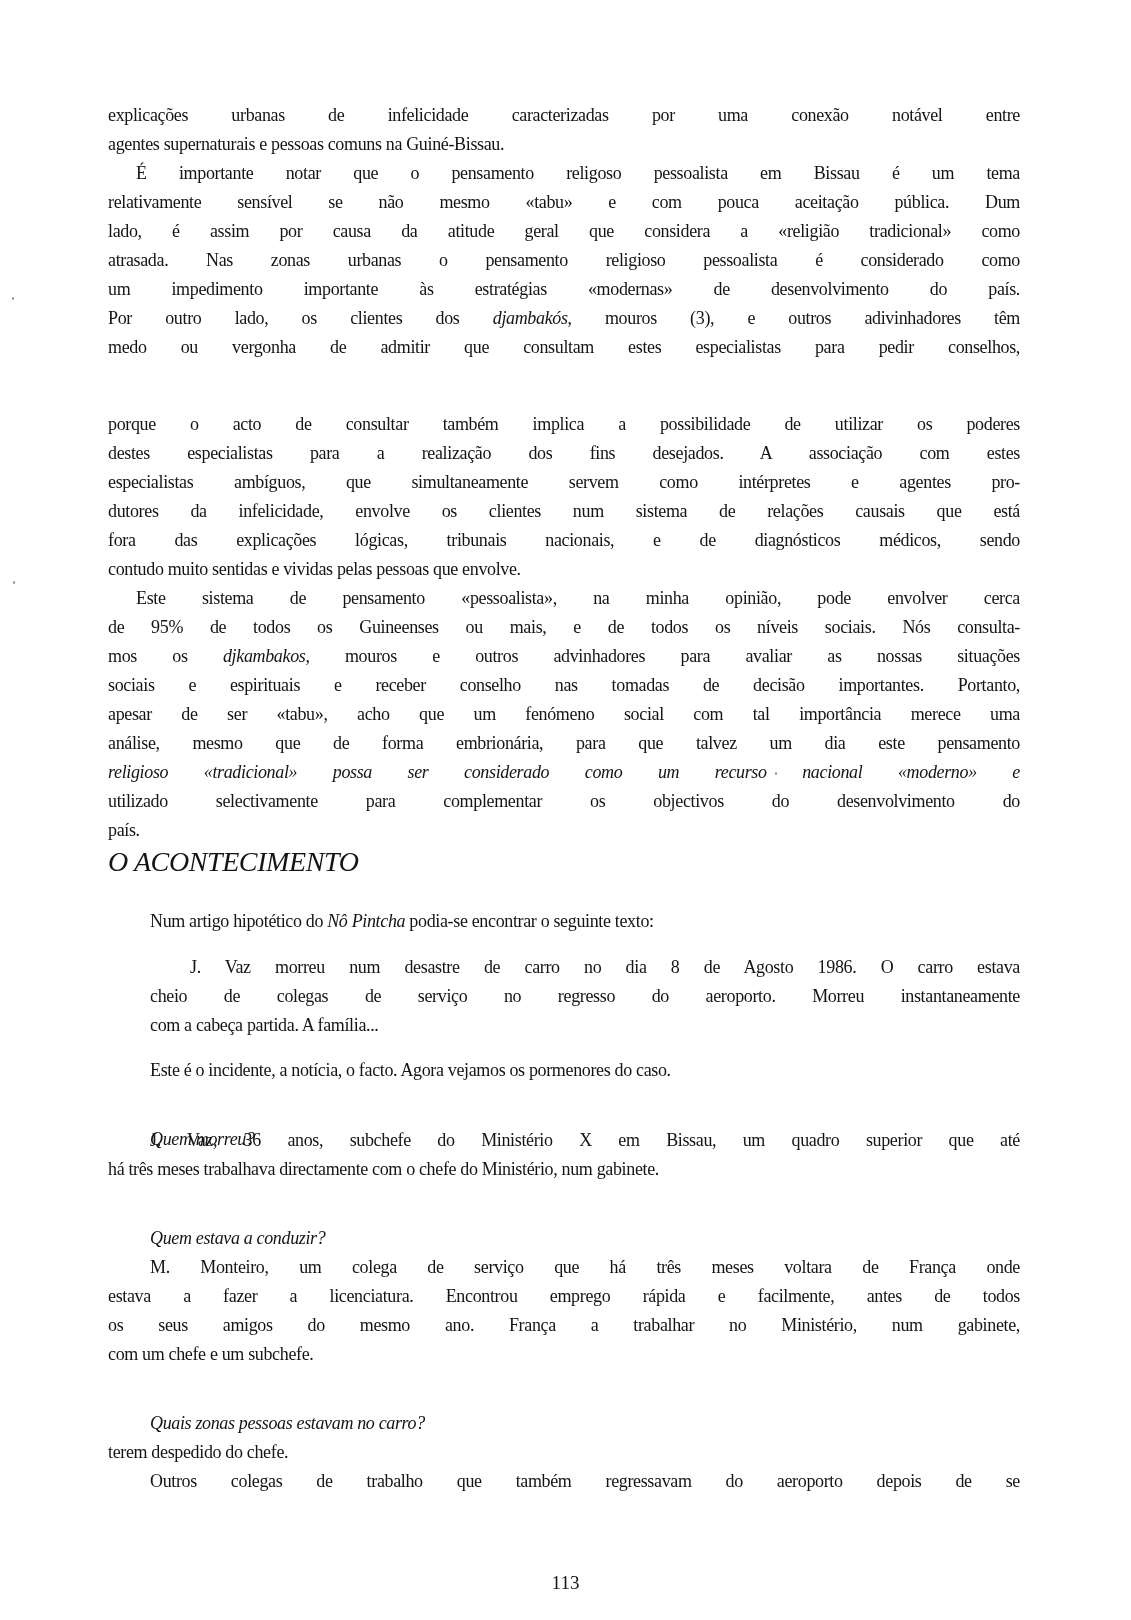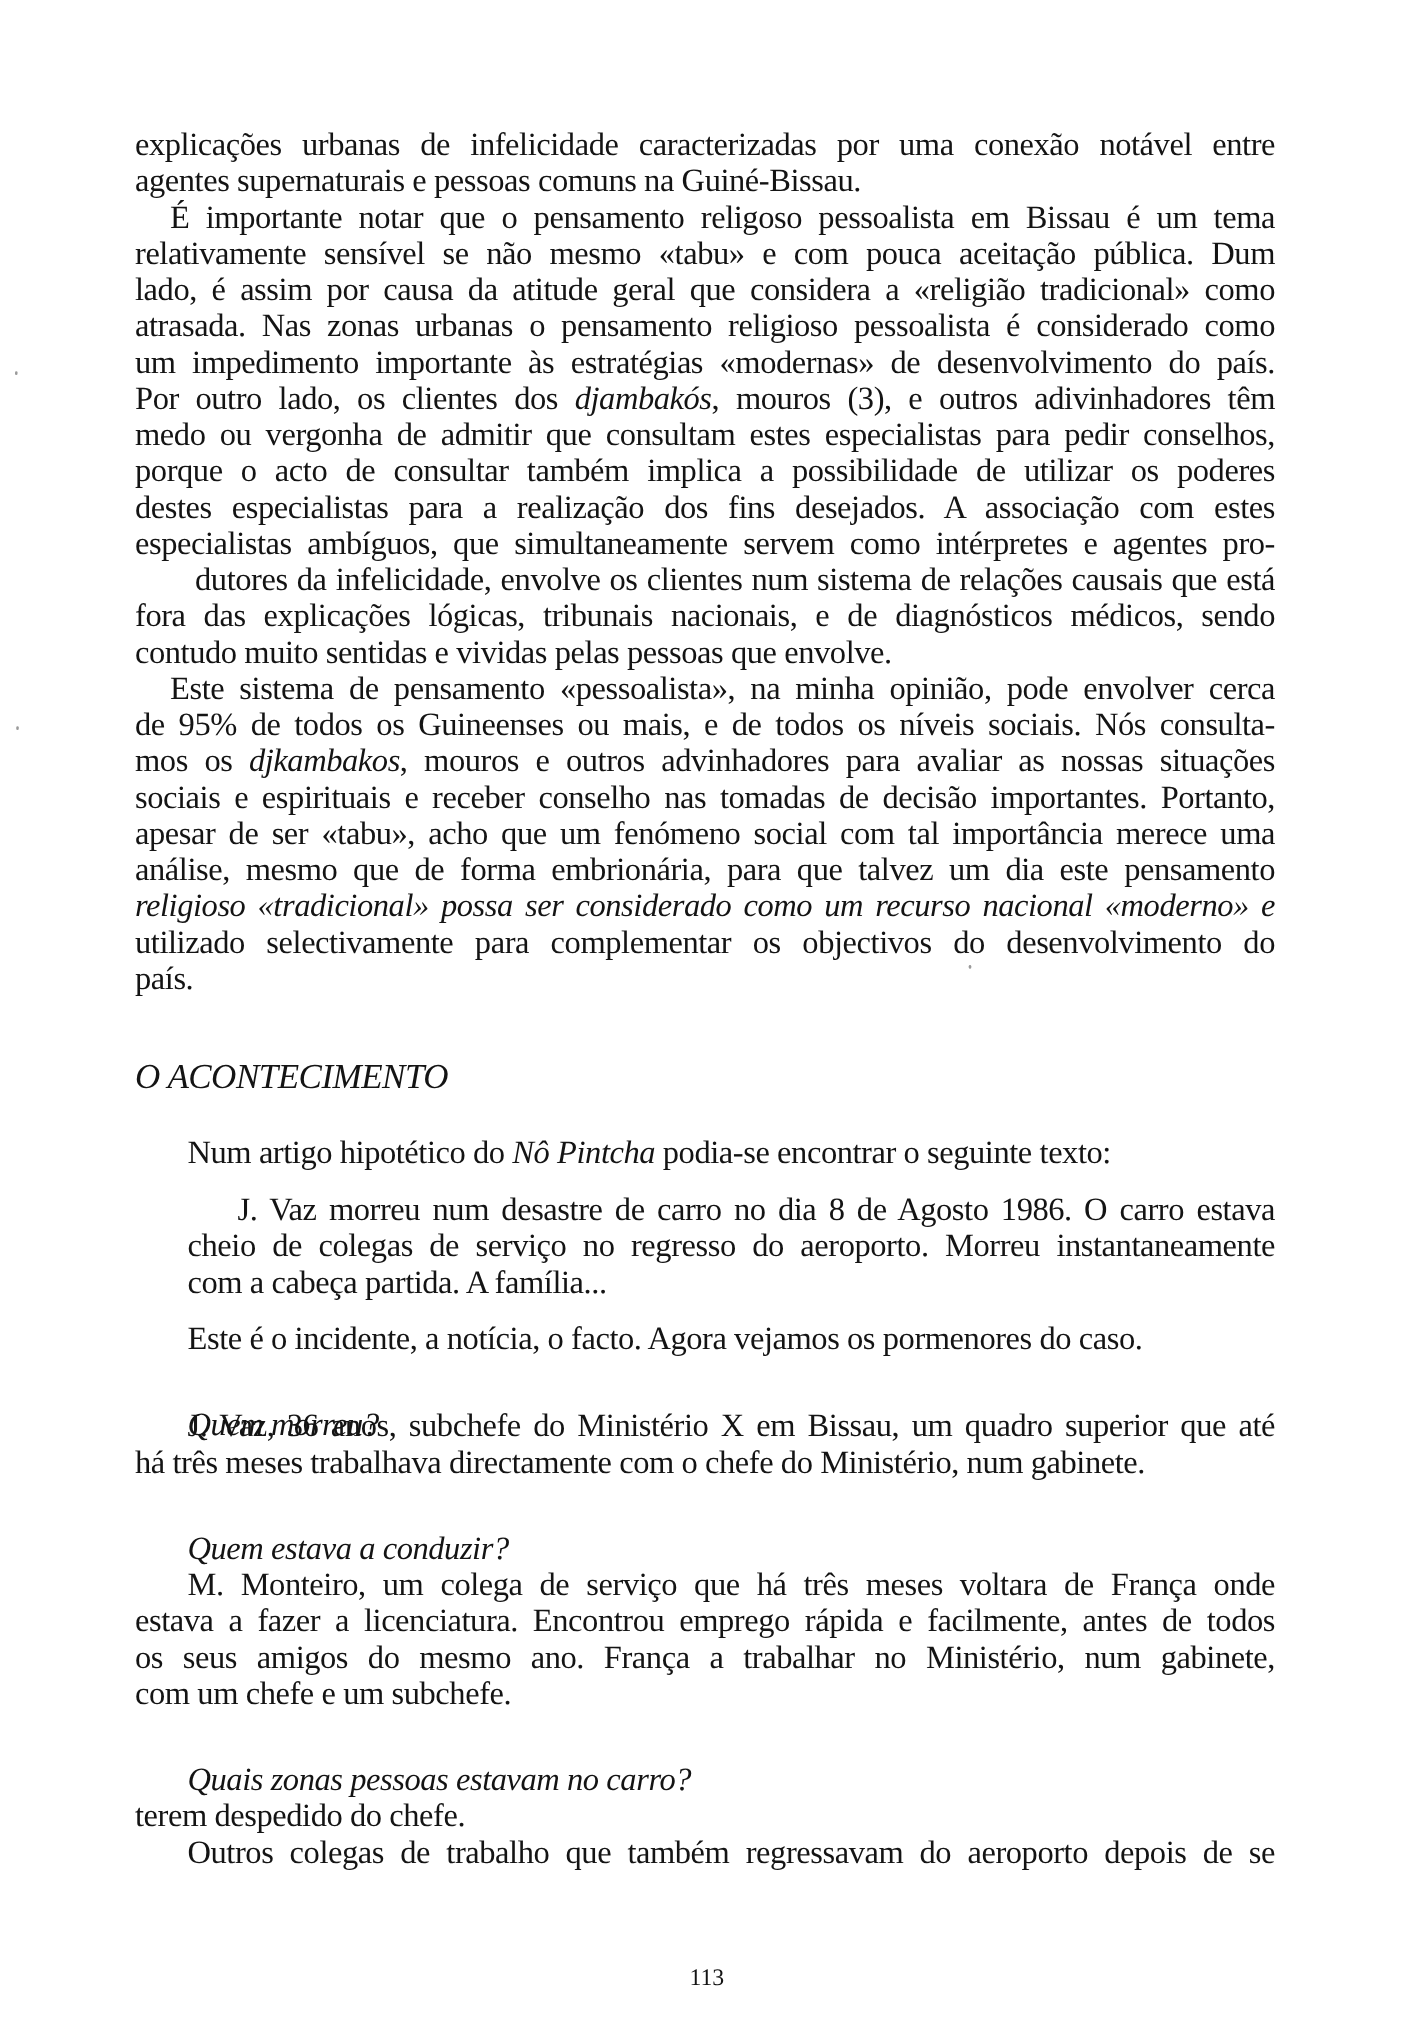--- a/index.html
+++ b/index.html
@@ -21,21 +21,21 @@
       width: 1131px;
       height: 1620px;
     }
     .block {
       position: absolute;
       left: 108px;
       width: 912px;
     }
     .line {
       display: block;
-      font-size: 26px;
+      font-size: 18px;
       line-height: 29px;
       height: 29px;
       white-space: nowrap;
       text-align: justify;
       text-align-last: justify;
       letter-spacing: -0.35px;
       transform-origin: left top;
     }
     .line.last {
       text-align-last: left;
@@ -85,24 +85,24 @@
     <span class="line last">agentes supernaturais e pessoas comuns na Guiné-Bissau.</span>
     <span class="line indent" style="display: block;">É importante notar que o pensamento religoso pessoalista em Bissau é um tema</span>
     <span class="line" style="display: block;">relativamente sensível se não mesmo «tabu» e com pouca aceitação pública. Dum</span>
     <span class="line" style="display: block;">lado, é assim por causa da atitude geral que considera a «religião tradicional» como</span>
     <span class="line" style="display: block;">atrasada. Nas zonas urbanas o pensamento religioso pessoalista é considerado como</span>
     <span class="line" style="display: block;">um impedimento importante às estratégias «modernas» de desenvolvimento do país.</span>
     <span class="line" style="display: block;">
       <span>Por outro lado, os clientes dos </span><span class="i">djambakós</span><span>, mouros (3), e outros adivinhadores têm</span>
     </span>
     <span class="line" style="display: block;">medo ou vergonha de admitir que consultam estes especialistas para pedir conselhos,</span>
-    <span class="line" style="display: block;">porque o acto de consultar também implica a possibilidade de utilizar os poderes</span>
+    <span class="line" style="display: block; margin-top: 48px;">porque o acto de consultar também implica a possibilidade de utilizar os poderes</span>
     <span class="line" style="display: block;">destes especialistas para a realização dos fins desejados. A associação com estes</span>
     <span class="line" style="display: block;">especialistas ambíguos, que simultaneamente servem como intérpretes e agentes pro-</span>
-    <span class="line" style="display: block; margin-left: 48px;">dutores da infelicidade, envolve os clientes num sistema de relações causais que está</span>
+    <span class="line" style="display: block;">dutores da infelicidade, envolve os clientes num sistema de relações causais que está</span>
     <span class="line" style="display: block;">fora das explicações lógicas, tribunais nacionais, e de diagnósticos médicos, sendo</span>
     <span class="line last">contudo muito sentidas e vividas pelas pessoas que envolve.</span>
     <span class="line indent" style="display: block;">Este sistema de pensamento «pessoalista», na minha opinião, pode envolver cerca</span>
     <span class="line" style="display: block;">de 95% de todos os Guineenses ou mais, e de todos os níveis sociais. Nós consulta-</span>
     <span class="line" style="display: block;">
       <span>mos os </span><span class="i">djkambakos</span><span>, mouros e outros advinhadores para avaliar as nossas situações</span>
     </span>
     <span class="line" style="display: block;">sociais e espirituais e receber conselho nas tomadas de decisão importantes. Portanto,</span>
     <span class="line" style="display: block;">apesar de ser «tabu», acho que um fenómeno social com tal importância merece uma</span>
     <span class="line" style="display: block;">análise, mesmo que de forma embrionária, para que talvez um dia este pensamento</span>

